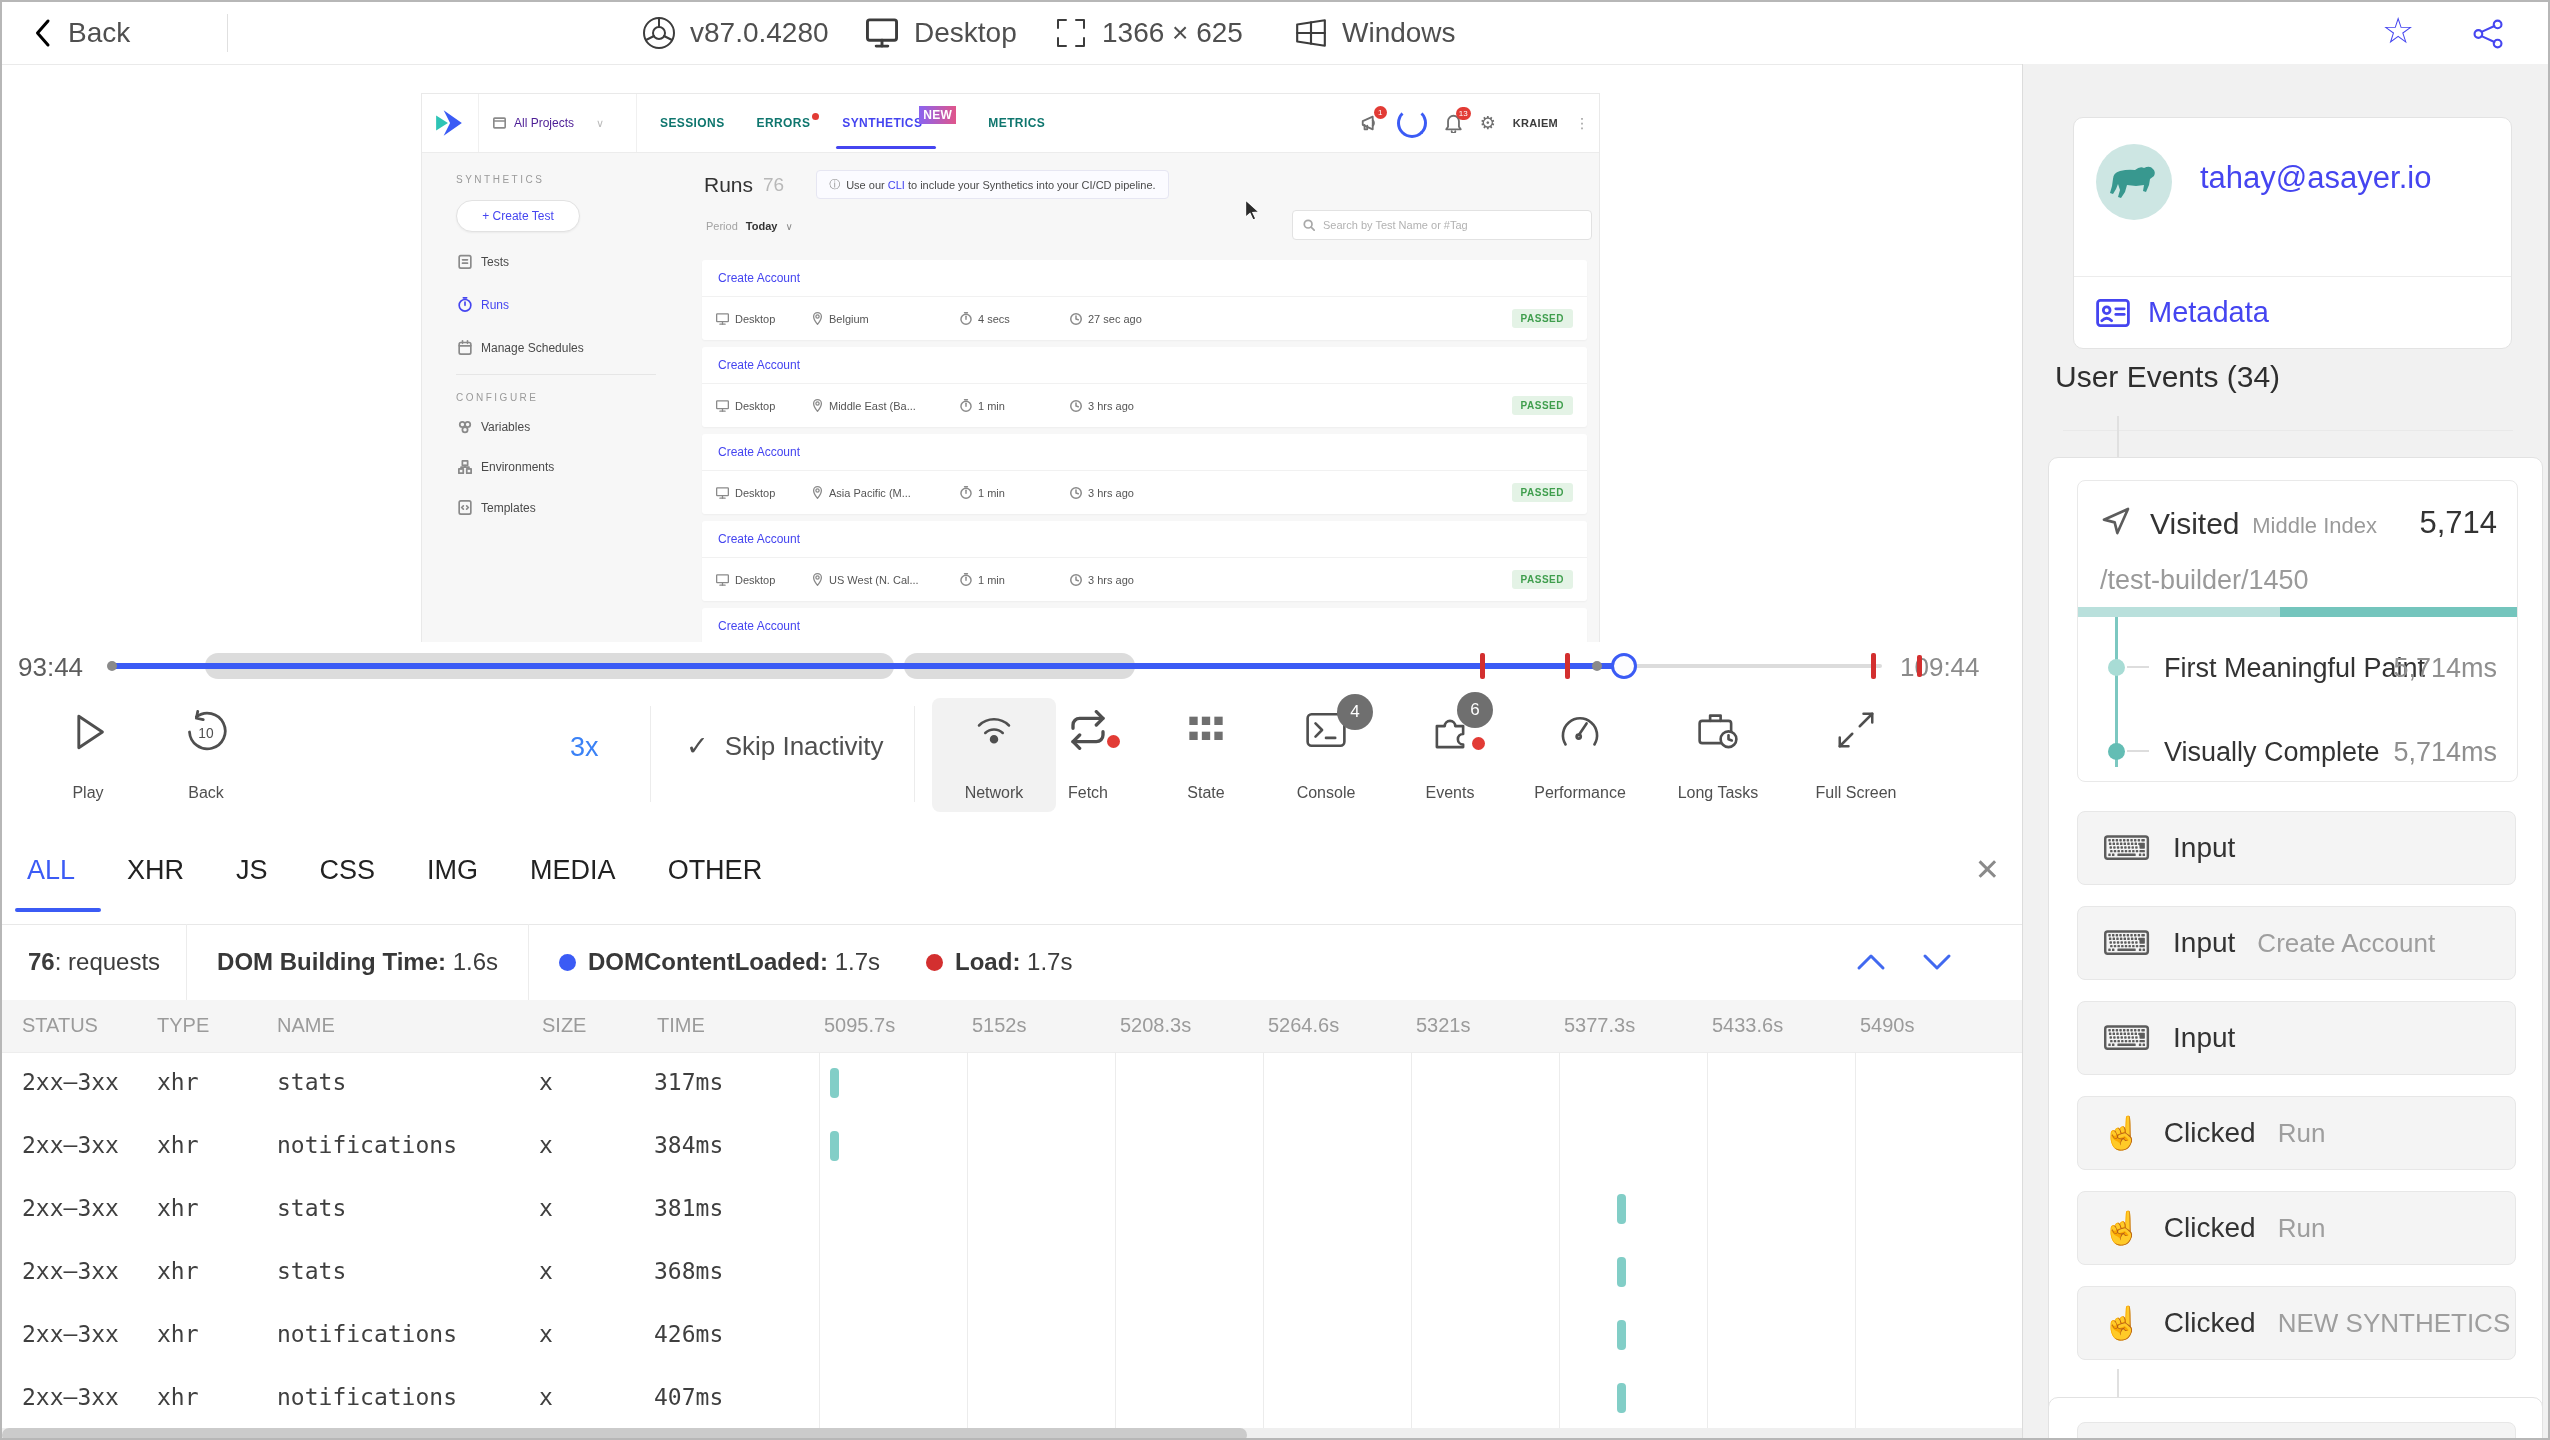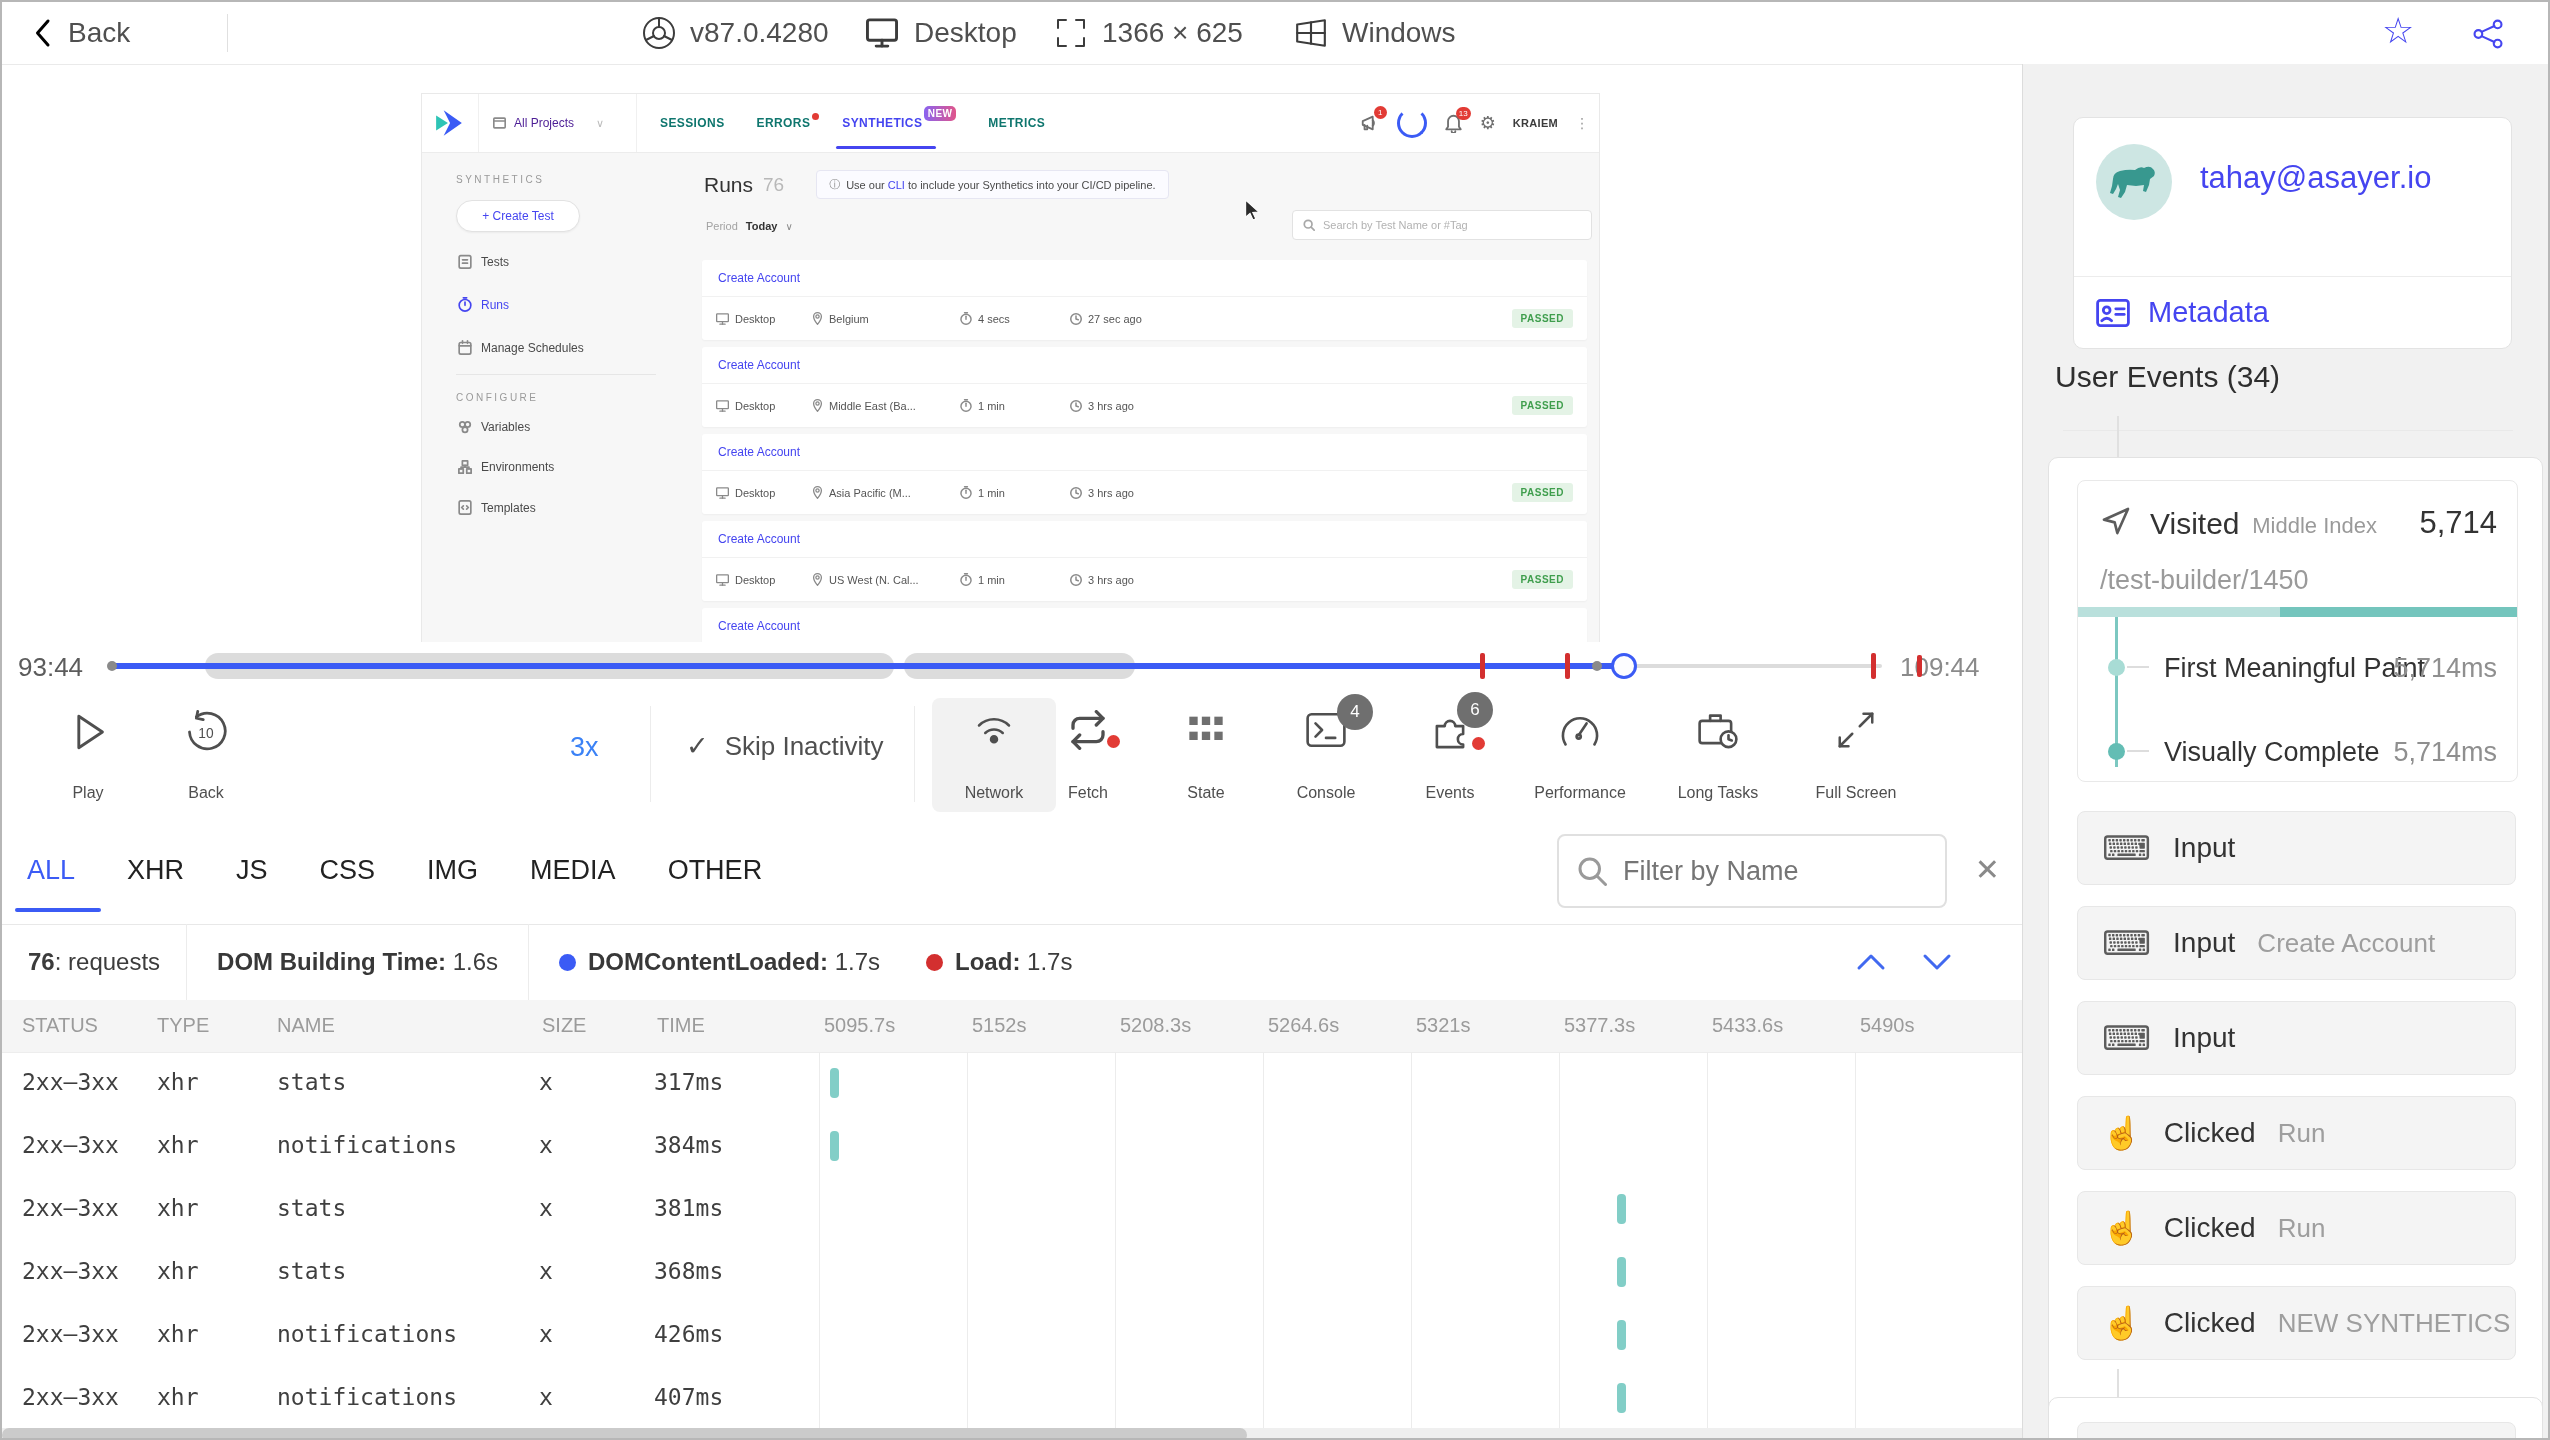--- a/index.html
+++ b/index.html
@@ -118,21 +118,21 @@
         <span style="font-size:11px;color:#bbb;margin-left:14px;">∨</span>
       </div>
       <div class="abs hrow" style="left:238px;top:0;height:58px;gap:32px;">
         <span class="apptab">SESSIONS</span>
         <span class="apptab">
           <span>ERRORS</span>
           <span style="position:absolute;right:-9px;top:-3px;width:7px;height:7px;border-radius:50%;background:#e23b35;"></span>
         </span>
         <span class="apptab" style="color:#4545f0;">
           <span>SYNTHETICS</span>
-          <span style="position:absolute;right:-34px;top:-10px;font-size:10px;font-weight:700;color:#fff;background:linear-gradient(90deg,#8a63f0,#e0558a);padding:2px 4px;border-radius:5px;">NEW</span>
+          <span style="position:absolute;right:-34px;top:-10px;font-size:12px;font-weight:700;color:#fff;background:linear-gradient(90deg,#8a63f0,#e0558a);padding:2px 4px;border-radius:0;">NEW</span>
           <span style="position:absolute;left:-6px;bottom:-19px;width:100px;height:3px;background:#4545f0;border-radius:2px;"></span>
         </span>
         <span class="apptab" style="margin-left:34px;">METRICS</span>
       </div>
       <div class="abs hrow" style="right:10px;top:0;height:58px;gap:17px;">
         <span style="position:relative;color:#6f6f6f;">
           <svg class="ic" width="20" height="20" viewBox="0 0 22 22">
               <path d="M3,9 L14,4 V18 L3,13 Z"></path>
               <path d="M5,13 V18 H8 V14"></path>
               <path d="M14,8 a4,4 0 0 1 0,6"></path>
@@ -542,27 +542,20 @@
           <span>ALL</span>
           <span style="position:absolute;left:-12px;bottom:-26px;width:86px;height:4px;background:#3b5bf5;border-radius:2px;"></span>
         </span>
         <span class="ntab" style="cursor:pointer;">XHR</span>
         <span class="ntab" style="cursor:pointer;">JS</span>
         <span class="ntab" style="cursor:pointer;">CSS</span>
         <span class="ntab" style="cursor:pointer;">IMG</span>
         <span class="ntab" style="cursor:pointer;">MEDIA</span>
         <span class="ntab" style="cursor:pointer;">OTHER</span>
       </div>
-      <div class="abs hrow" style="right:75px;top:14px;width:390px;height:74px;border:2px solid #e0e0e0;border-radius:8px;box-sizing:border-box;padding-left:18px;gap:14px;">
-        <svg class="ic" width="30" height="30" viewBox="0 0 20 20" style="color:#9a9a9a;">
-            <circle cx="8.5" cy="8.5" r="6.5"></circle>
-            <line x1="13.5" y1="13.5" x2="19" y2="19"></line>
-          </svg>
-        <input style="border: none; outline: none; font-size: 27px; color: rgb(85, 85, 85); width: 300px; font-family: &quot;Liberation Sans&quot;, sans-serif; background: transparent;" placeholder="Filter by Name">
-      </div>
       <span class="abs" style="right:22px;top:32px;font-size:30px;color:#8a8a8a;cursor:pointer;">✕</span>
     </div>
 
     <div class="abs hrow" style="left:0;top:104px;width:2020px;height:76px;border-bottom:1px solid #e8e8e8;font-size:24px;color:#3c3c3c;">
       <span style="padding:0 26px;"><b>76</b><span>: requests</span></span>
       <span class="vsep" style="height:76px;background:#ececec;"></span>
       <span style="padding:0 30px;"><span class="statlbl">DOM Building Time:</span> <span>1.6s</span></span>
       <span class="vsep" style="height:76px;background:#ececec;"></span>
       <span class="hrow" style="padding:0 30px;gap:12px;">
         <span style="width:17px;height:17px;border-radius:50%;background:#3b5bf5;"></span>

